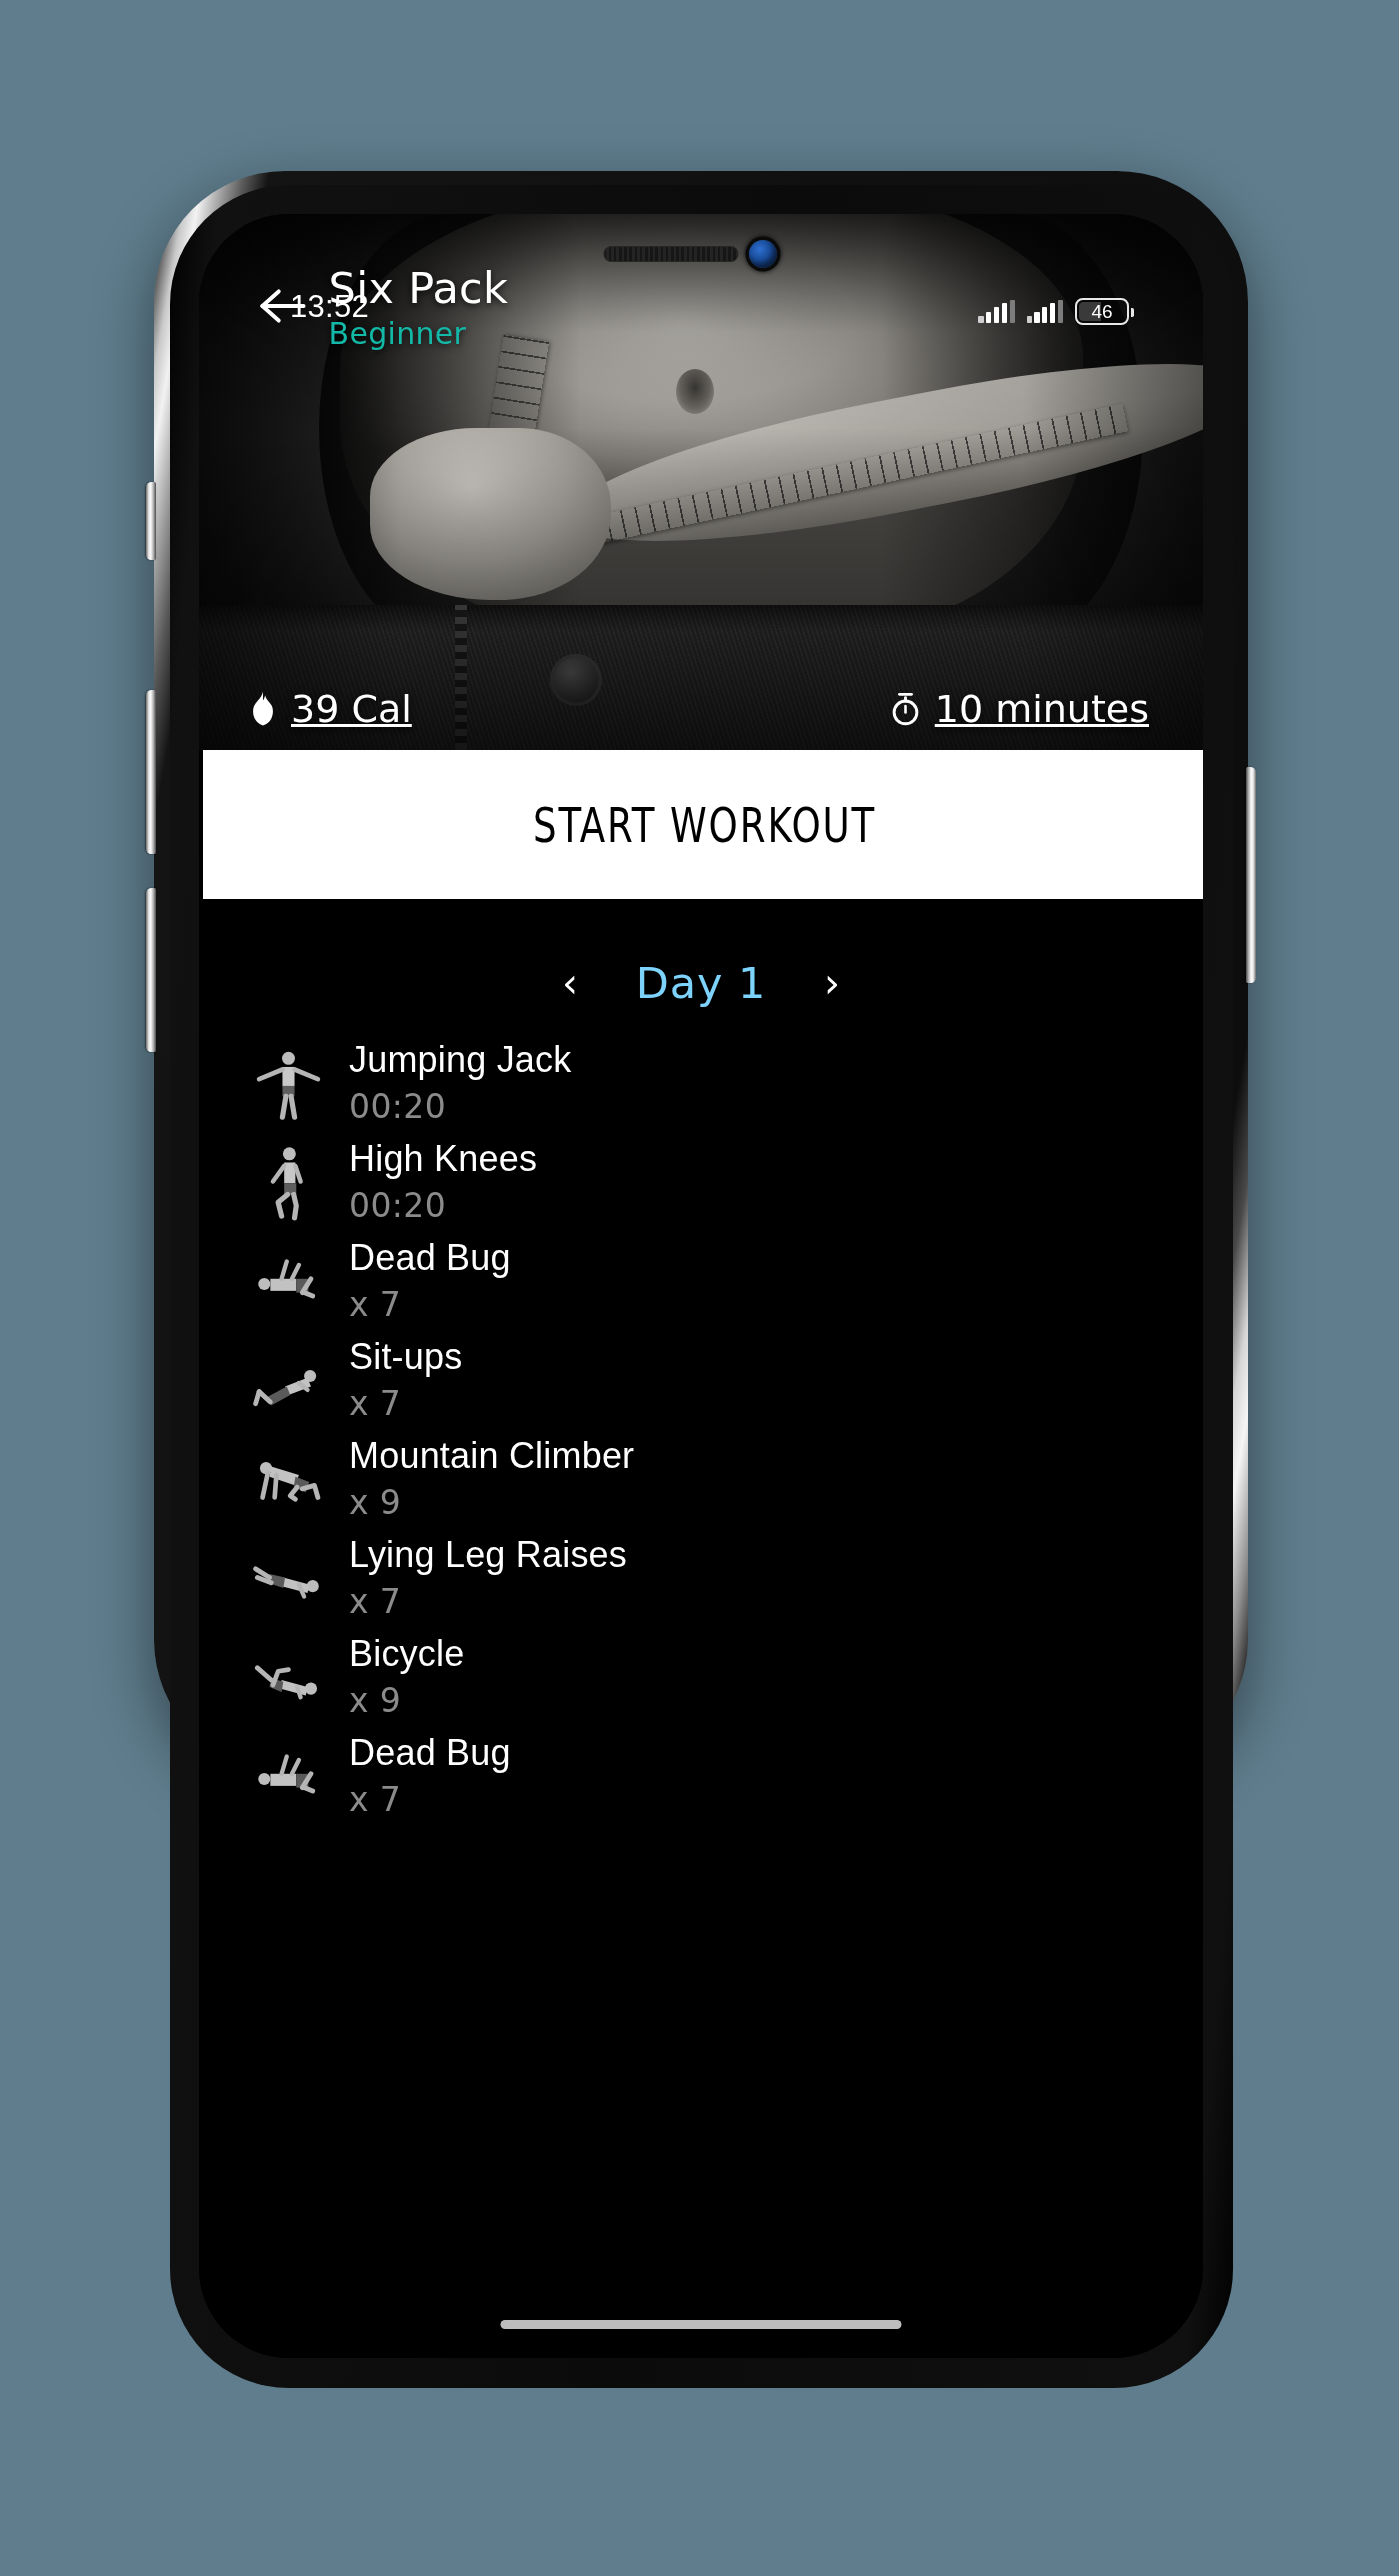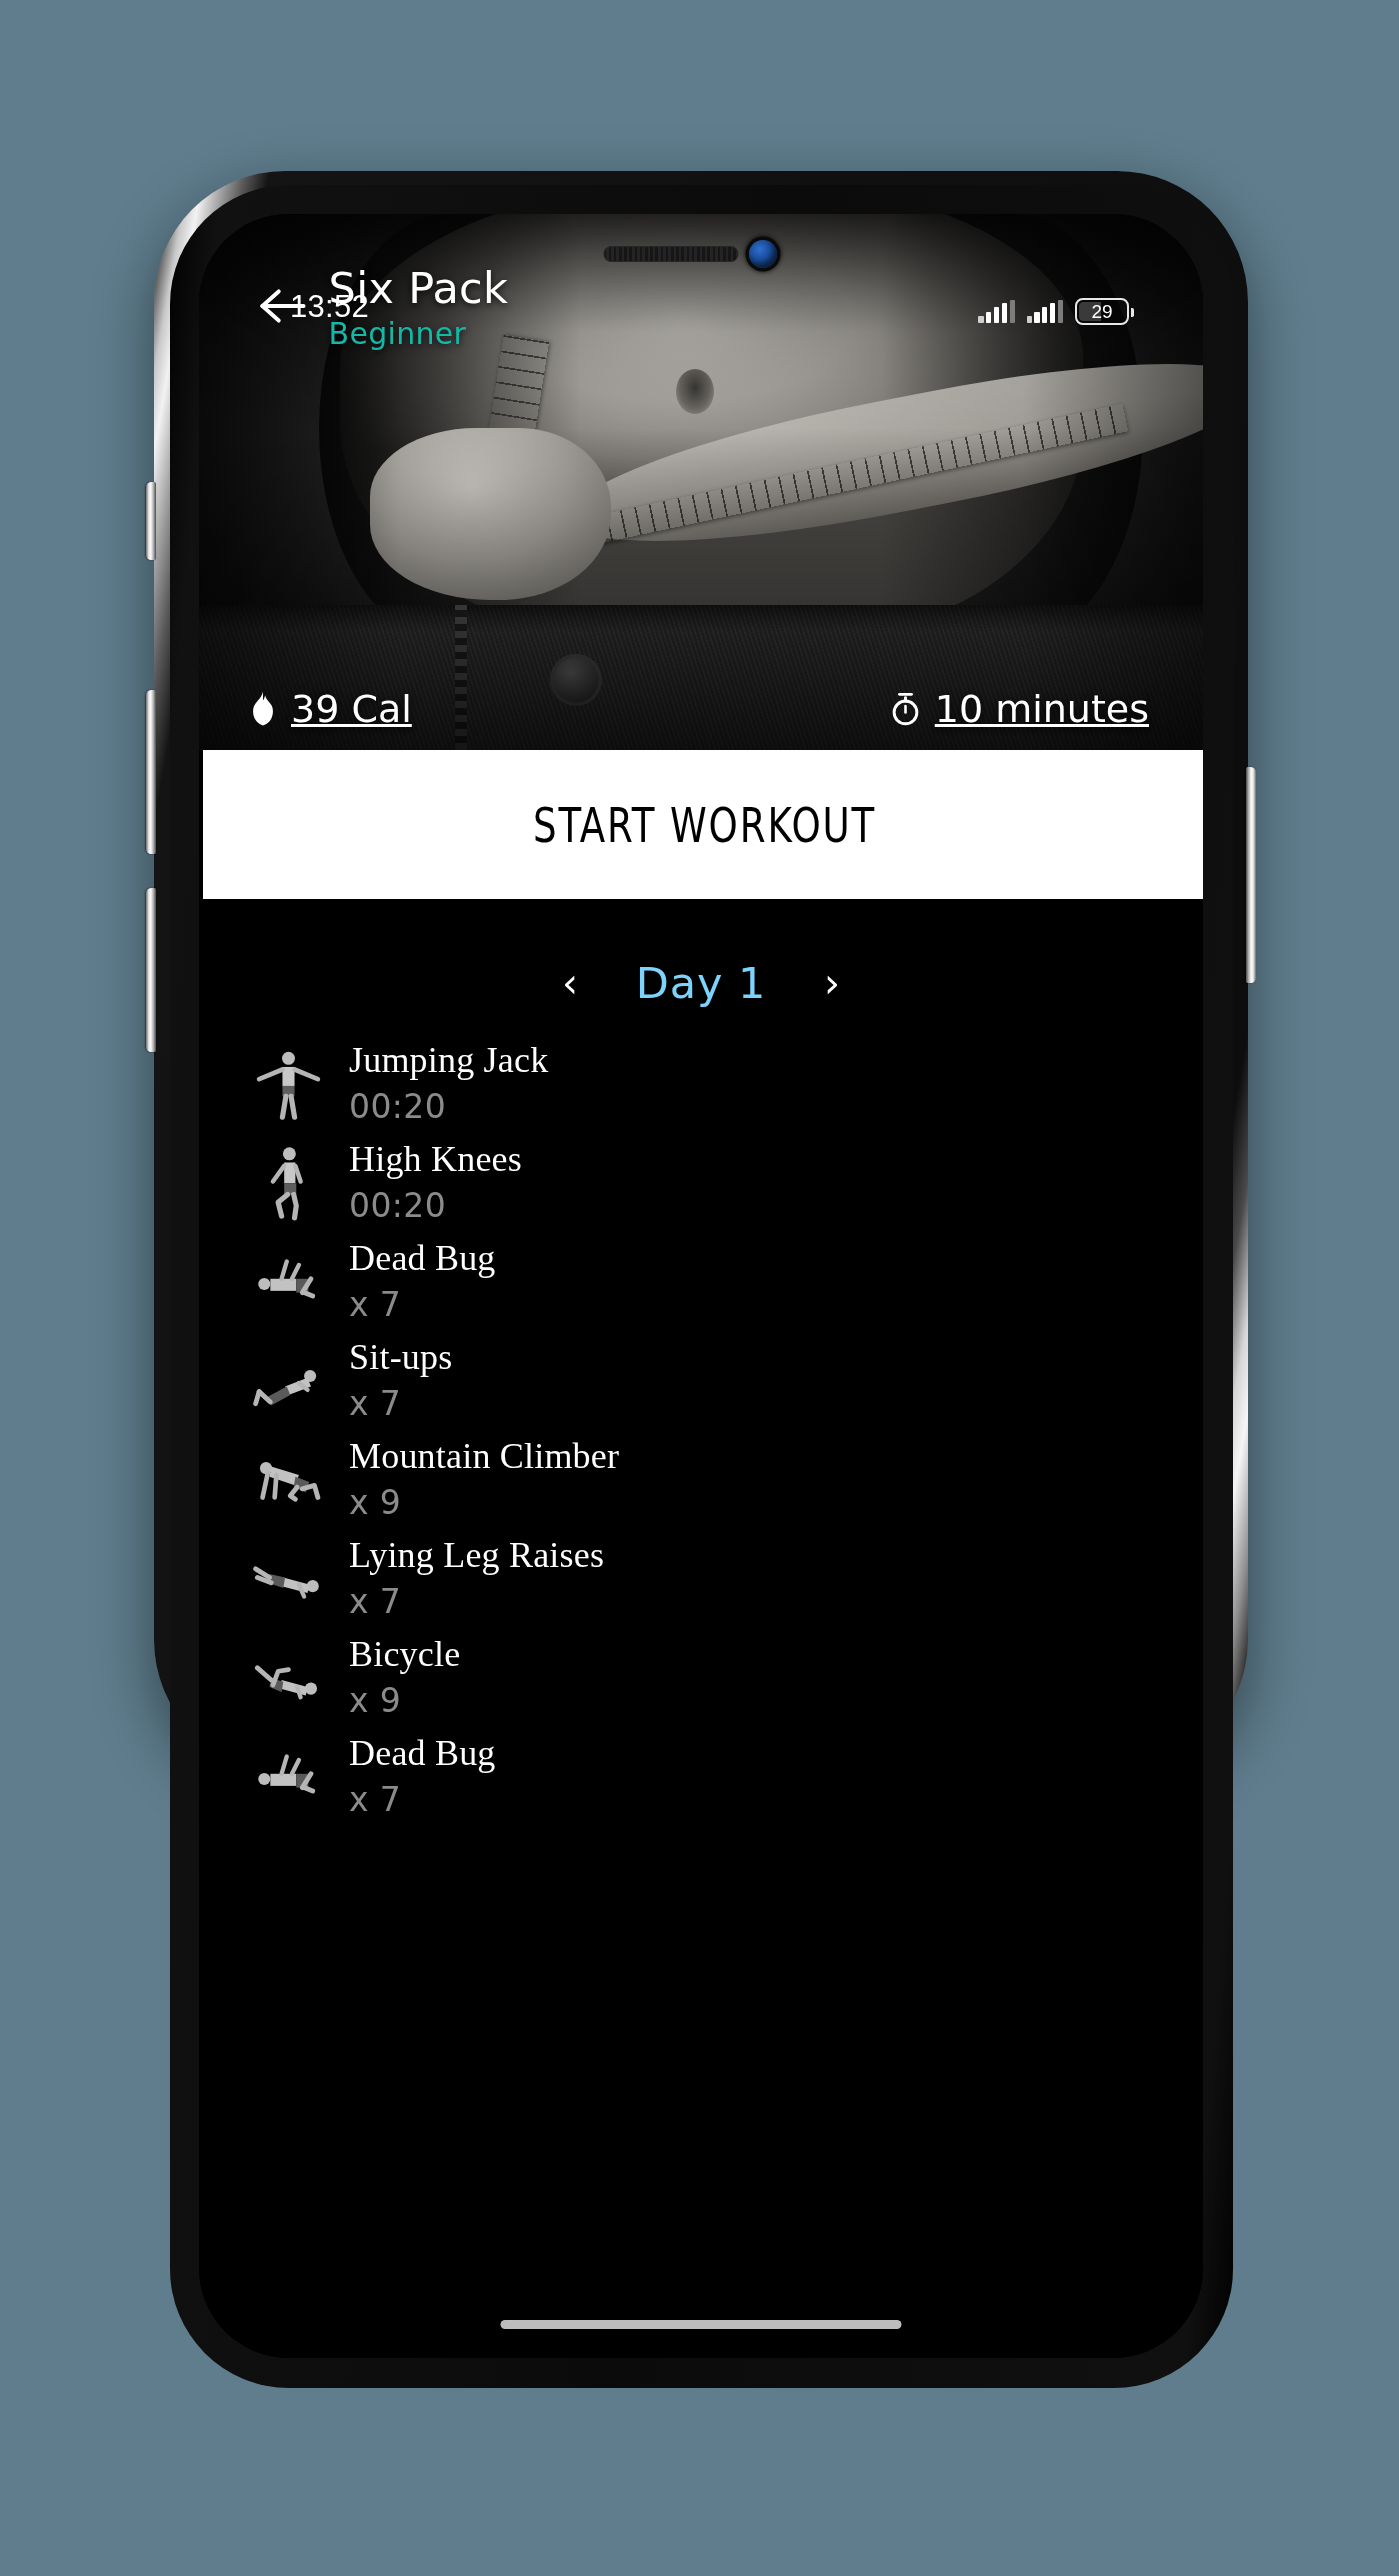--- a/index.html
+++ b/index.html
@@ -430,21 +430,21 @@
     align-items: center;
     justify-content: center;
   }
   .ex-thumb svg { display: block; }
   .ex-text { margin-left: 12px; }
   .ex-name {
     color: #fff;
     font-size: 36px;
     line-height: 1.0;
     letter-spacing: 0.2px;
-    font-family: Liberation Serif, serif;
+    font-family: Liberation Sans, sans-serif;
   }
   .ex-meta {
     color: #8b8b8b;
     font-size: 33px;
     line-height: 1.0;
     margin-top: 11.2px;
     letter-spacing: 0.4px;
     font-family: "DejaVu Sans", sans-serif;
   }
 
@@ -705,21 +705,21 @@
           </span>
           <span class="sig">
             <i></i>
               <i></i>
               <i></i>
               <i></i>
               <i></i>
           </span>
           <span id="battery">
             <span id="battery-fill"></span>
-            <span id="battery-level">29</span>
+            <span id="battery-level">46</span>
           </span>
         </div>
       </div>
 
       <div id="speaker"></div>
       <div id="front-camera"></div>
 
     </div>
   </div>
 </div>

